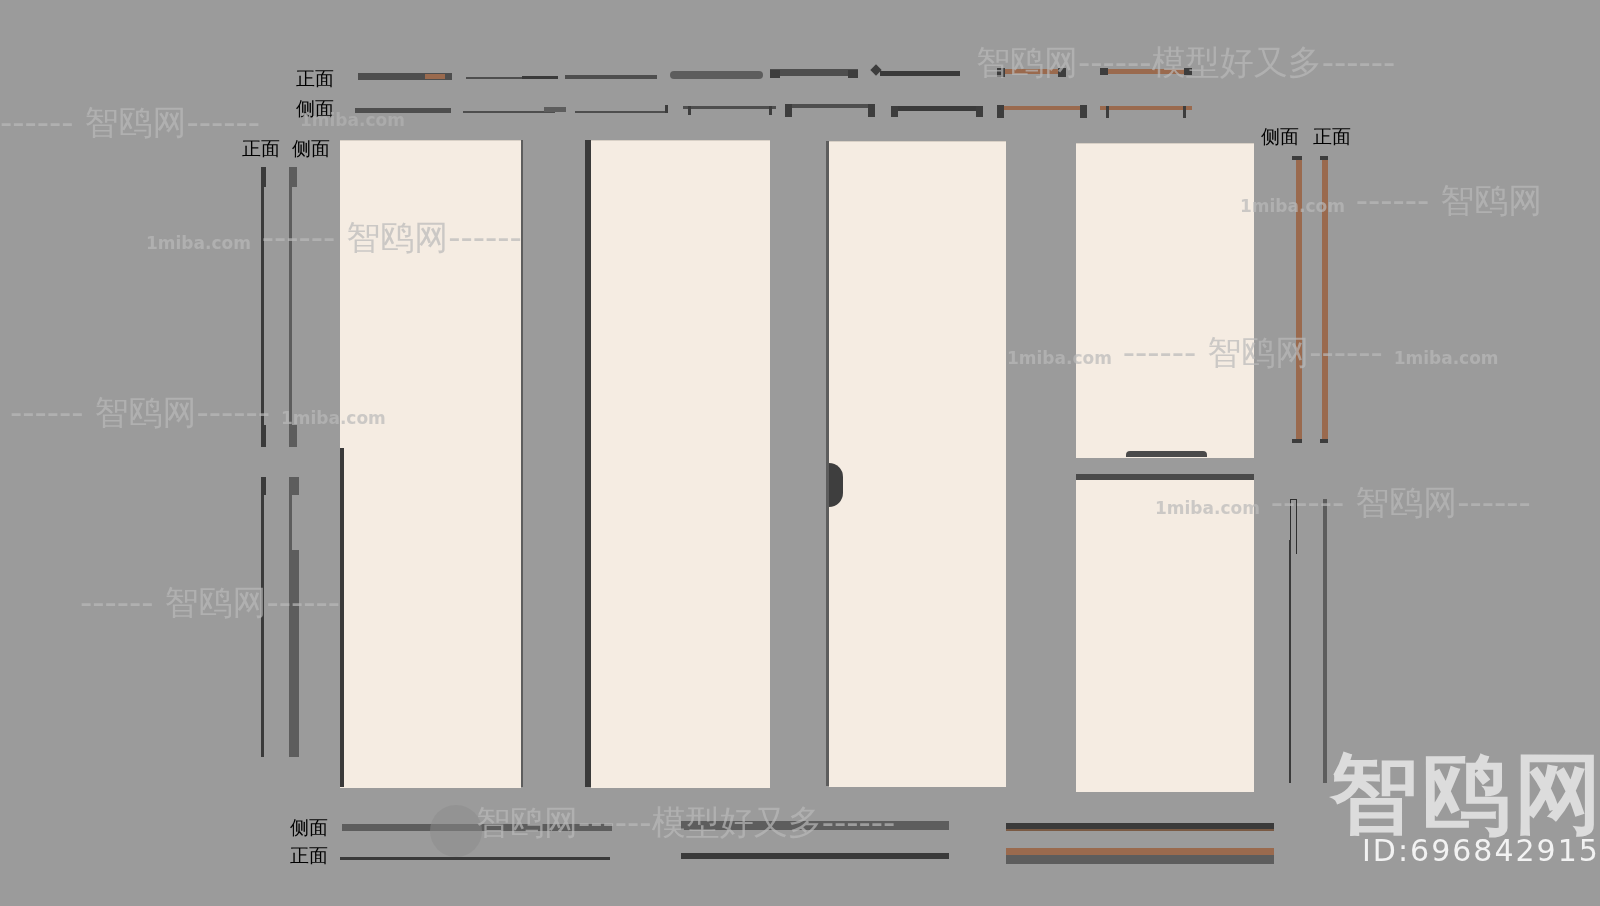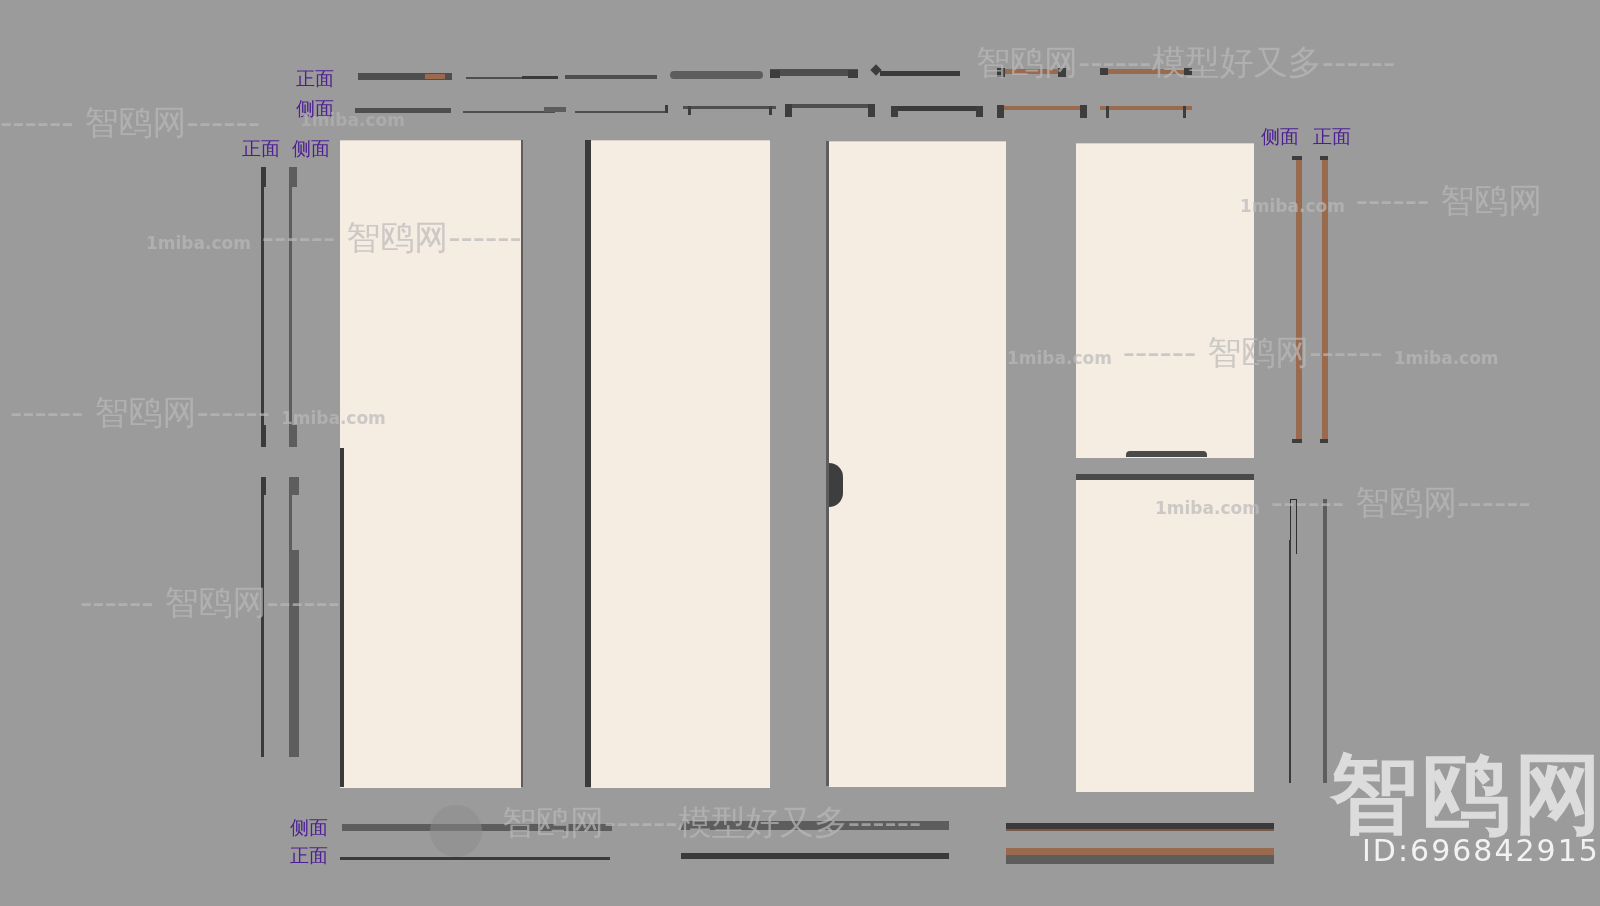--- a/index.html
+++ b/index.html
@@ -1,18 +1,18 @@
 <!DOCTYPE html>
 <html><head>
 <meta charset="utf-8">
 <style>
   html,body{margin:0;padding:0;}
   body{width:1600px;height:906px;overflow:hidden;background:#9b9b9b;position:relative;font-family:"DejaVu Serif",serif;}
   .abs{position:absolute;}
-  .label{position:absolute;font-size:19px;color:#4c1d95;font-family:"DejaVu Serif",serif;letter-spacing:0px;white-space:nowrap;}
+  .label{position:absolute;font-size:19px;color:#000000;font-family:"DejaVu Serif",serif;letter-spacing:0px;white-space:nowrap;}
   .panel{position:absolute;background:#f5ece2;border-top:1px solid #d8d0c6;}
   .bar{position:absolute;background:#4e4e4e;}
   .bar.dark{background:#3a3a3a;}
   .bar.mid{background:#5d5d5d;}
   .bar.wood{background:#9a6a4e;}
   .wm{position:absolute;color:rgba(215,215,215,0.55);font-family:"DejaVu Sans",sans-serif;white-space:nowrap;pointer-events:none;}
   .wm.small{font-size:17px;font-weight:bold;color:rgba(175,175,175,0.8);}
   .wm.mid{font-size:34px;color:rgba(185,185,185,0.7);}
   .wm.big{font-size:88px;color:#dcdcdc;font-weight:bold;letter-spacing:4px;}
   .wm.id{font-size:30px;color:#f2f2f2;letter-spacing:2px;}
@@ -152,17 +152,17 @@
 <div class="wm mid" style="left:10px;top:390px;">
   <span>------</span> <span>智鸥网</span><span>------</span> <span style="font-size:17px;font-weight:bold;">1miba.com</span>
 </div>
 <div class="wm mid" style="left:1155px;top:480px;">
   <span style="font-size:17px;font-weight:bold;">1miba.com</span> <span>------</span> <span>智鸥网</span><span>------</span>
 </div>
 <div class="wm mid" style="left:80px;top:580px;">
   <span>------</span> <span>智鸥网</span><span>------</span>
 </div>
 <div class="abs" style="left:430px;top:805px;width:52px;height:52px;border-radius:50%;background:rgba(140,140,140,0.5);"></div>
-<div class="wm mid" style="left:502px;top:800px;">
+<div class="wm mid" style="left:476px;top:800px;">
   <span>智鸥网</span><span>------</span><span>模型好又多</span><span>------</span>
 </div>
 <div class="wm big" style="left:1330px;top:735px;">智鸥网</div>
 <div class="wm id" style="left:1362px;top:833px;">ID:696842915</div>
 
 </body></html>

